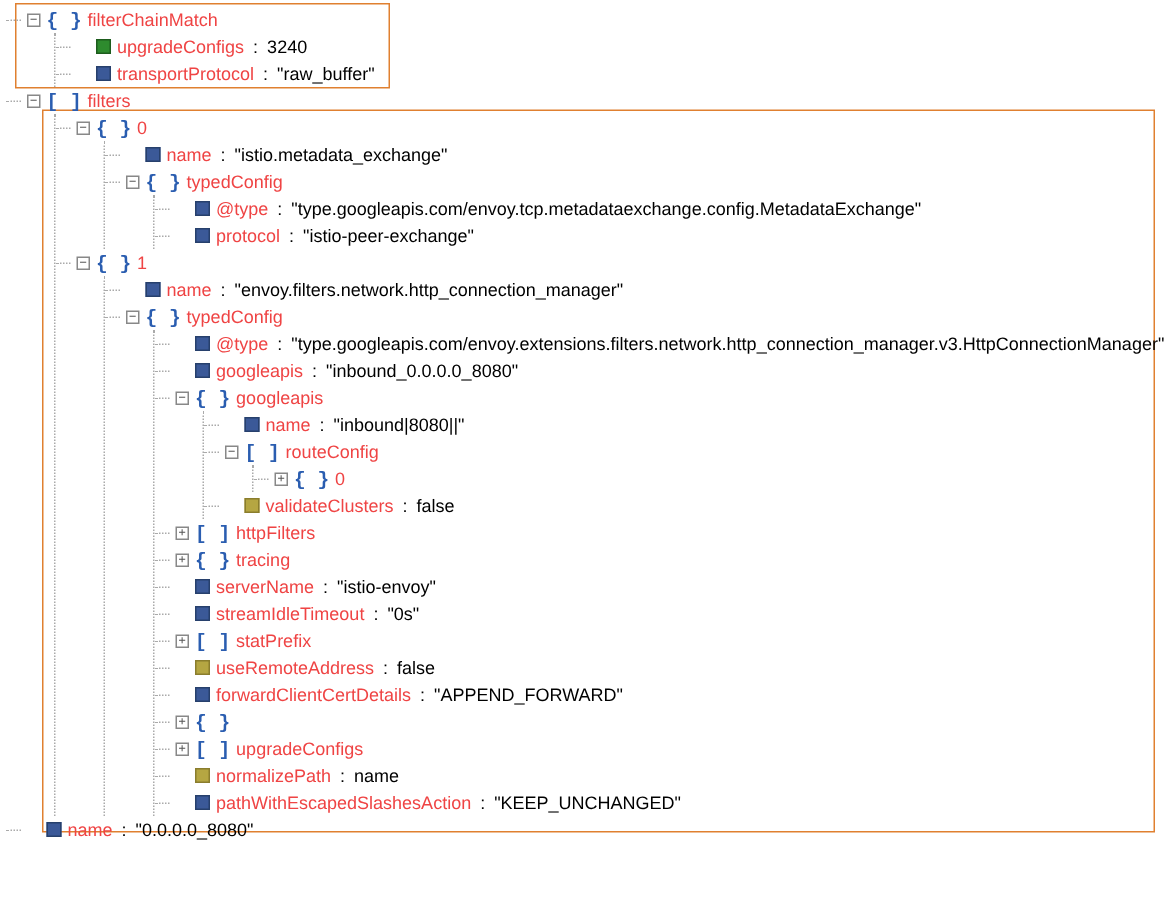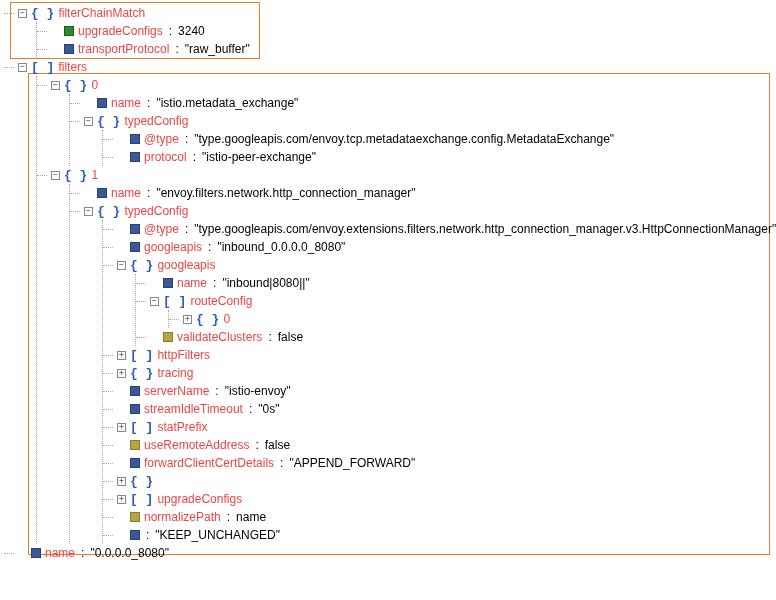--- a/index.html
+++ b/index.html
@@ -350,20 +350,21 @@
                     <span class="sq olive"></span>
                 <span class="key">normalizePath</span>
                     <span class="sep">:</span>
                 <span class="val">name</span>
               </div>
                 </li>
               <li>
                   <div class="row">
                 <span class="toggle-spacer"></span>
                     <span class="sq blue"></span>
+                <span class="key">pathWithEscapedSlashesAction</span>
                     <span class="sep">:</span>
                 <span class="val">"KEEP_UNCHANGED"</span>
               </div>
                 </li>
             </ul>
           </li>
         </ul>
       </li>
     </ul>
   </li>

